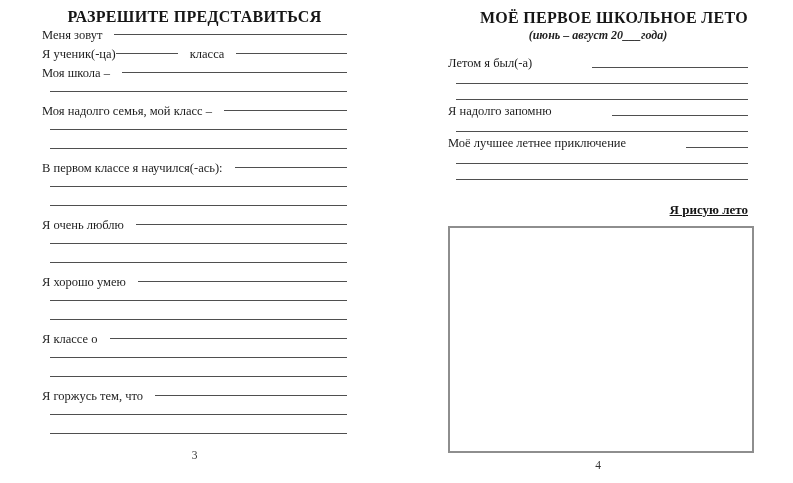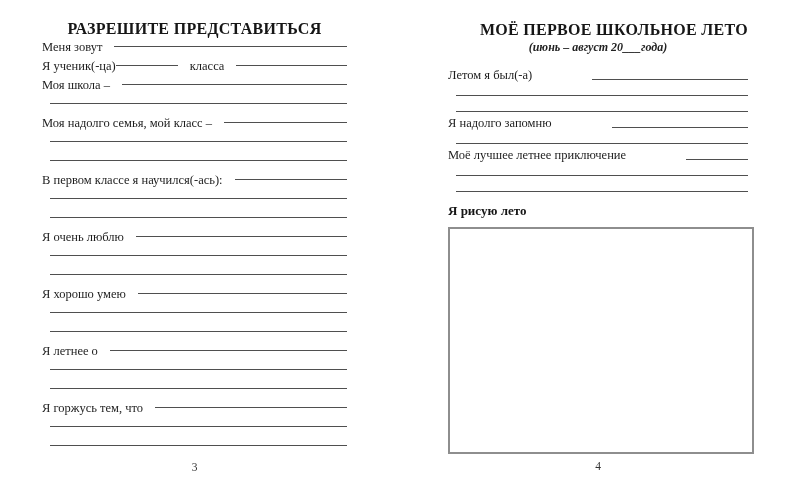--- a/index.html
+++ b/index.html
@@ -4,21 +4,21 @@
 <style>
   * { margin:0; padding:0; box-sizing:border-box; }
   html,body { background:#ffffff; }
   body {
     width:793px; height:483px;
     position:relative;
     font-family:"Liberation Serif", serif;
     color:#1d1d1d;
     overflow:hidden;
   }
-  .page { position:absolute; top:12px; }
+  .page { position:absolute; top:0; }
   .page-left  { left:42px;  width:305px; }
   .page-right { left:448px; width:300px; }
 
   .page-title {
     text-align:center; font-weight:bold; font-size:16px;
     letter-spacing:0.3px; color:#161616;
   }
   .page-left  .page-title { margin-top:8px; }
   .page-right .page-title { margin-top:9px;text-align:right; }
 
@@ -41,22 +41,22 @@
   .line {
     border-bottom:1px solid #4f4f4f;
     margin-bottom:2px; height:1px; display:inline-block;
   }
   .line.flex  { flex:1 1 auto; }
   .line.short { width:62px; flex:0 0 auto; }
   .gap    { margin-left:12px; }
   .indent { margin-left:8px; }
 
   .drawing-heading {
-    text-align:left; font-weight:bold; font-size:13px;
-    margin-top:9px; color:#161616;
+    text-align:right; font-weight:bold; font-size:13px;
+    margin-top:20px; color:#161616;text-decoration:underline;
   }
   .drawing-box {
     width:306px; height:227px;
     border:2px solid #8e8e8e;
     margin-top:8px;
     background:#ffffff;
   }
   .page-number {
     text-align:center; font-size:11.5px; margin-top:6px; color:#333;
   }
@@ -119,21 +119,21 @@
         <span class="lbl">Я хорошо умею</span>
         <span class="line flex gap"></span>
       </div>
       <div class="row">
         <span class="line flex indent"></span>
       </div>
       <div class="row">
         <span class="line flex indent"></span>
       </div>
       <div class="row">
-        <span class="lbl">Я летнее о</span>
+        <span class="lbl">Я классе о</span>
         <span class="line flex gap"></span>
       </div>
       <div class="row">
         <span class="line flex indent"></span>
       </div>
       <div class="row">
         <span class="line flex indent"></span>
       </div>
       <div class="row">
         <span class="lbl">Я горжусь тем, что</span>

